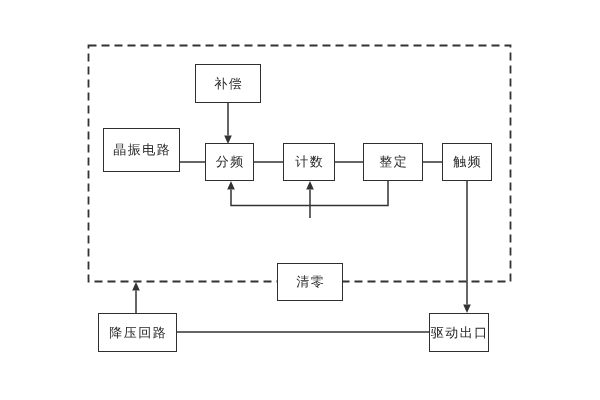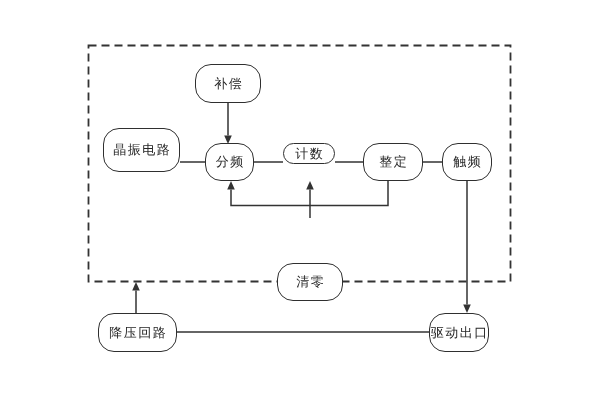--- a/index.html
+++ b/index.html
@@ -6,31 +6,31 @@
   body {
     width: 600px; height: 400px;
     background: #ffffff;
     font-family: "Liberation Sans", sans-serif;
     position: relative; overflow: hidden;
   }
   .canvas { position: absolute; left: 0; top: 0; width: 600px; height: 400px; }
   svg.wires { position: absolute; left: 0; top: 0; }
   .node {
     position: absolute; box-sizing: border-box;
-    border: 1.5px solid #2f2f2f; border-radius: 16px;
+    border: 1.5px solid #2f2f2f; border-radius: 0;
     background: #ffffff;
     display: flex; align-items: center; justify-content: center;
     font-size: 13px; color: #262626; letter-spacing: 1.5px;
     white-space: nowrap; z-index: 2;
   }
   .node span { display: inline-block; transform: translateX(0.75px); }
   #node-buchang   { left: 195px; top: 64px;  width: 66px; height: 39px; }
   #node-jingzhen  { left: 103px; top: 128px; width: 77px; height: 44px; }
   #node-fenpin    { left: 205px; top: 143px; width: 49px; height: 38px; }
-  #node-jishu     { left: 283px; top: 143px; width: 52px; height: 21px; }
+  #node-jishu     { left: 283px; top: 143px; width: 52px; height: 38px; }
   #node-zhengding { left: 363px; top: 143px; width: 60px; height: 38px; }
   #node-chupin    { left: 442px; top: 143px; width: 50px; height: 38px; }
   #node-qingling  { left: 277px; top: 218px; width: 66px; height: 38px; margin-top: 45px; }
   #node-jiangya   { left: 98px;  top: 313px; width: 79px; height: 39px; }
   #node-qudong    { left: 429px; top: 313px; width: 60px; height: 39px; }
 </style>
 </head>
 <body>
 
 <div class="canvas">

